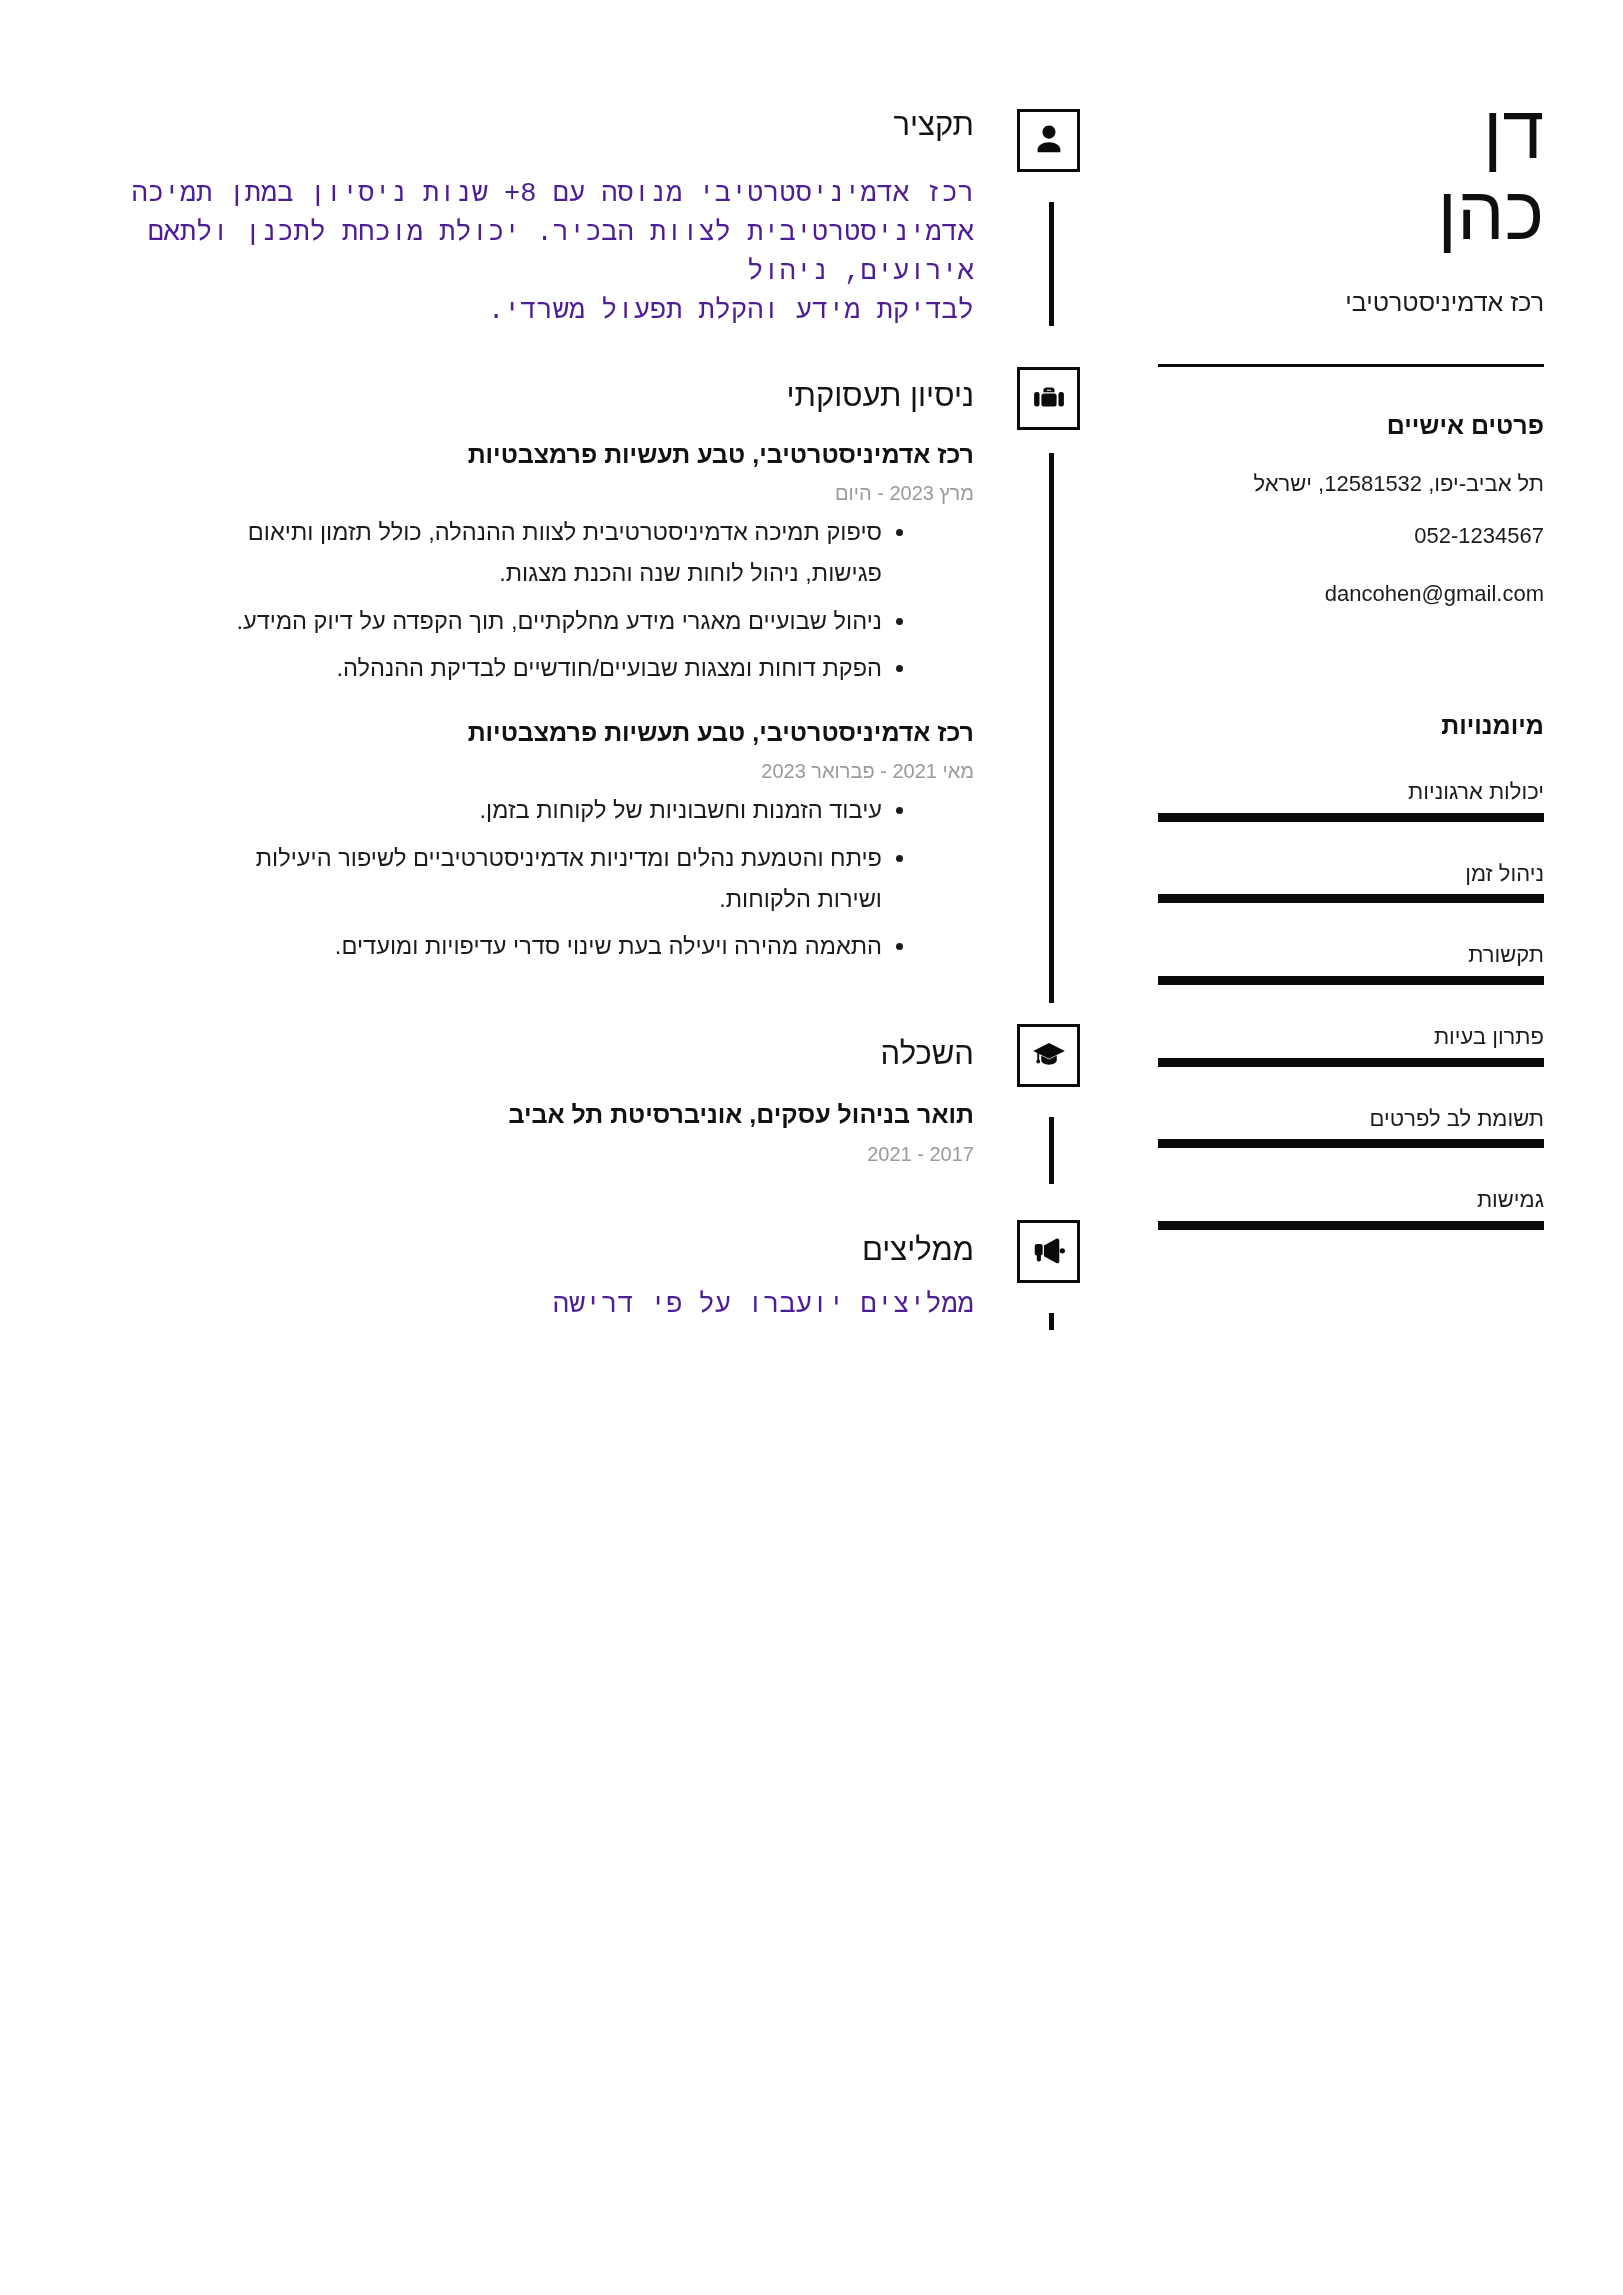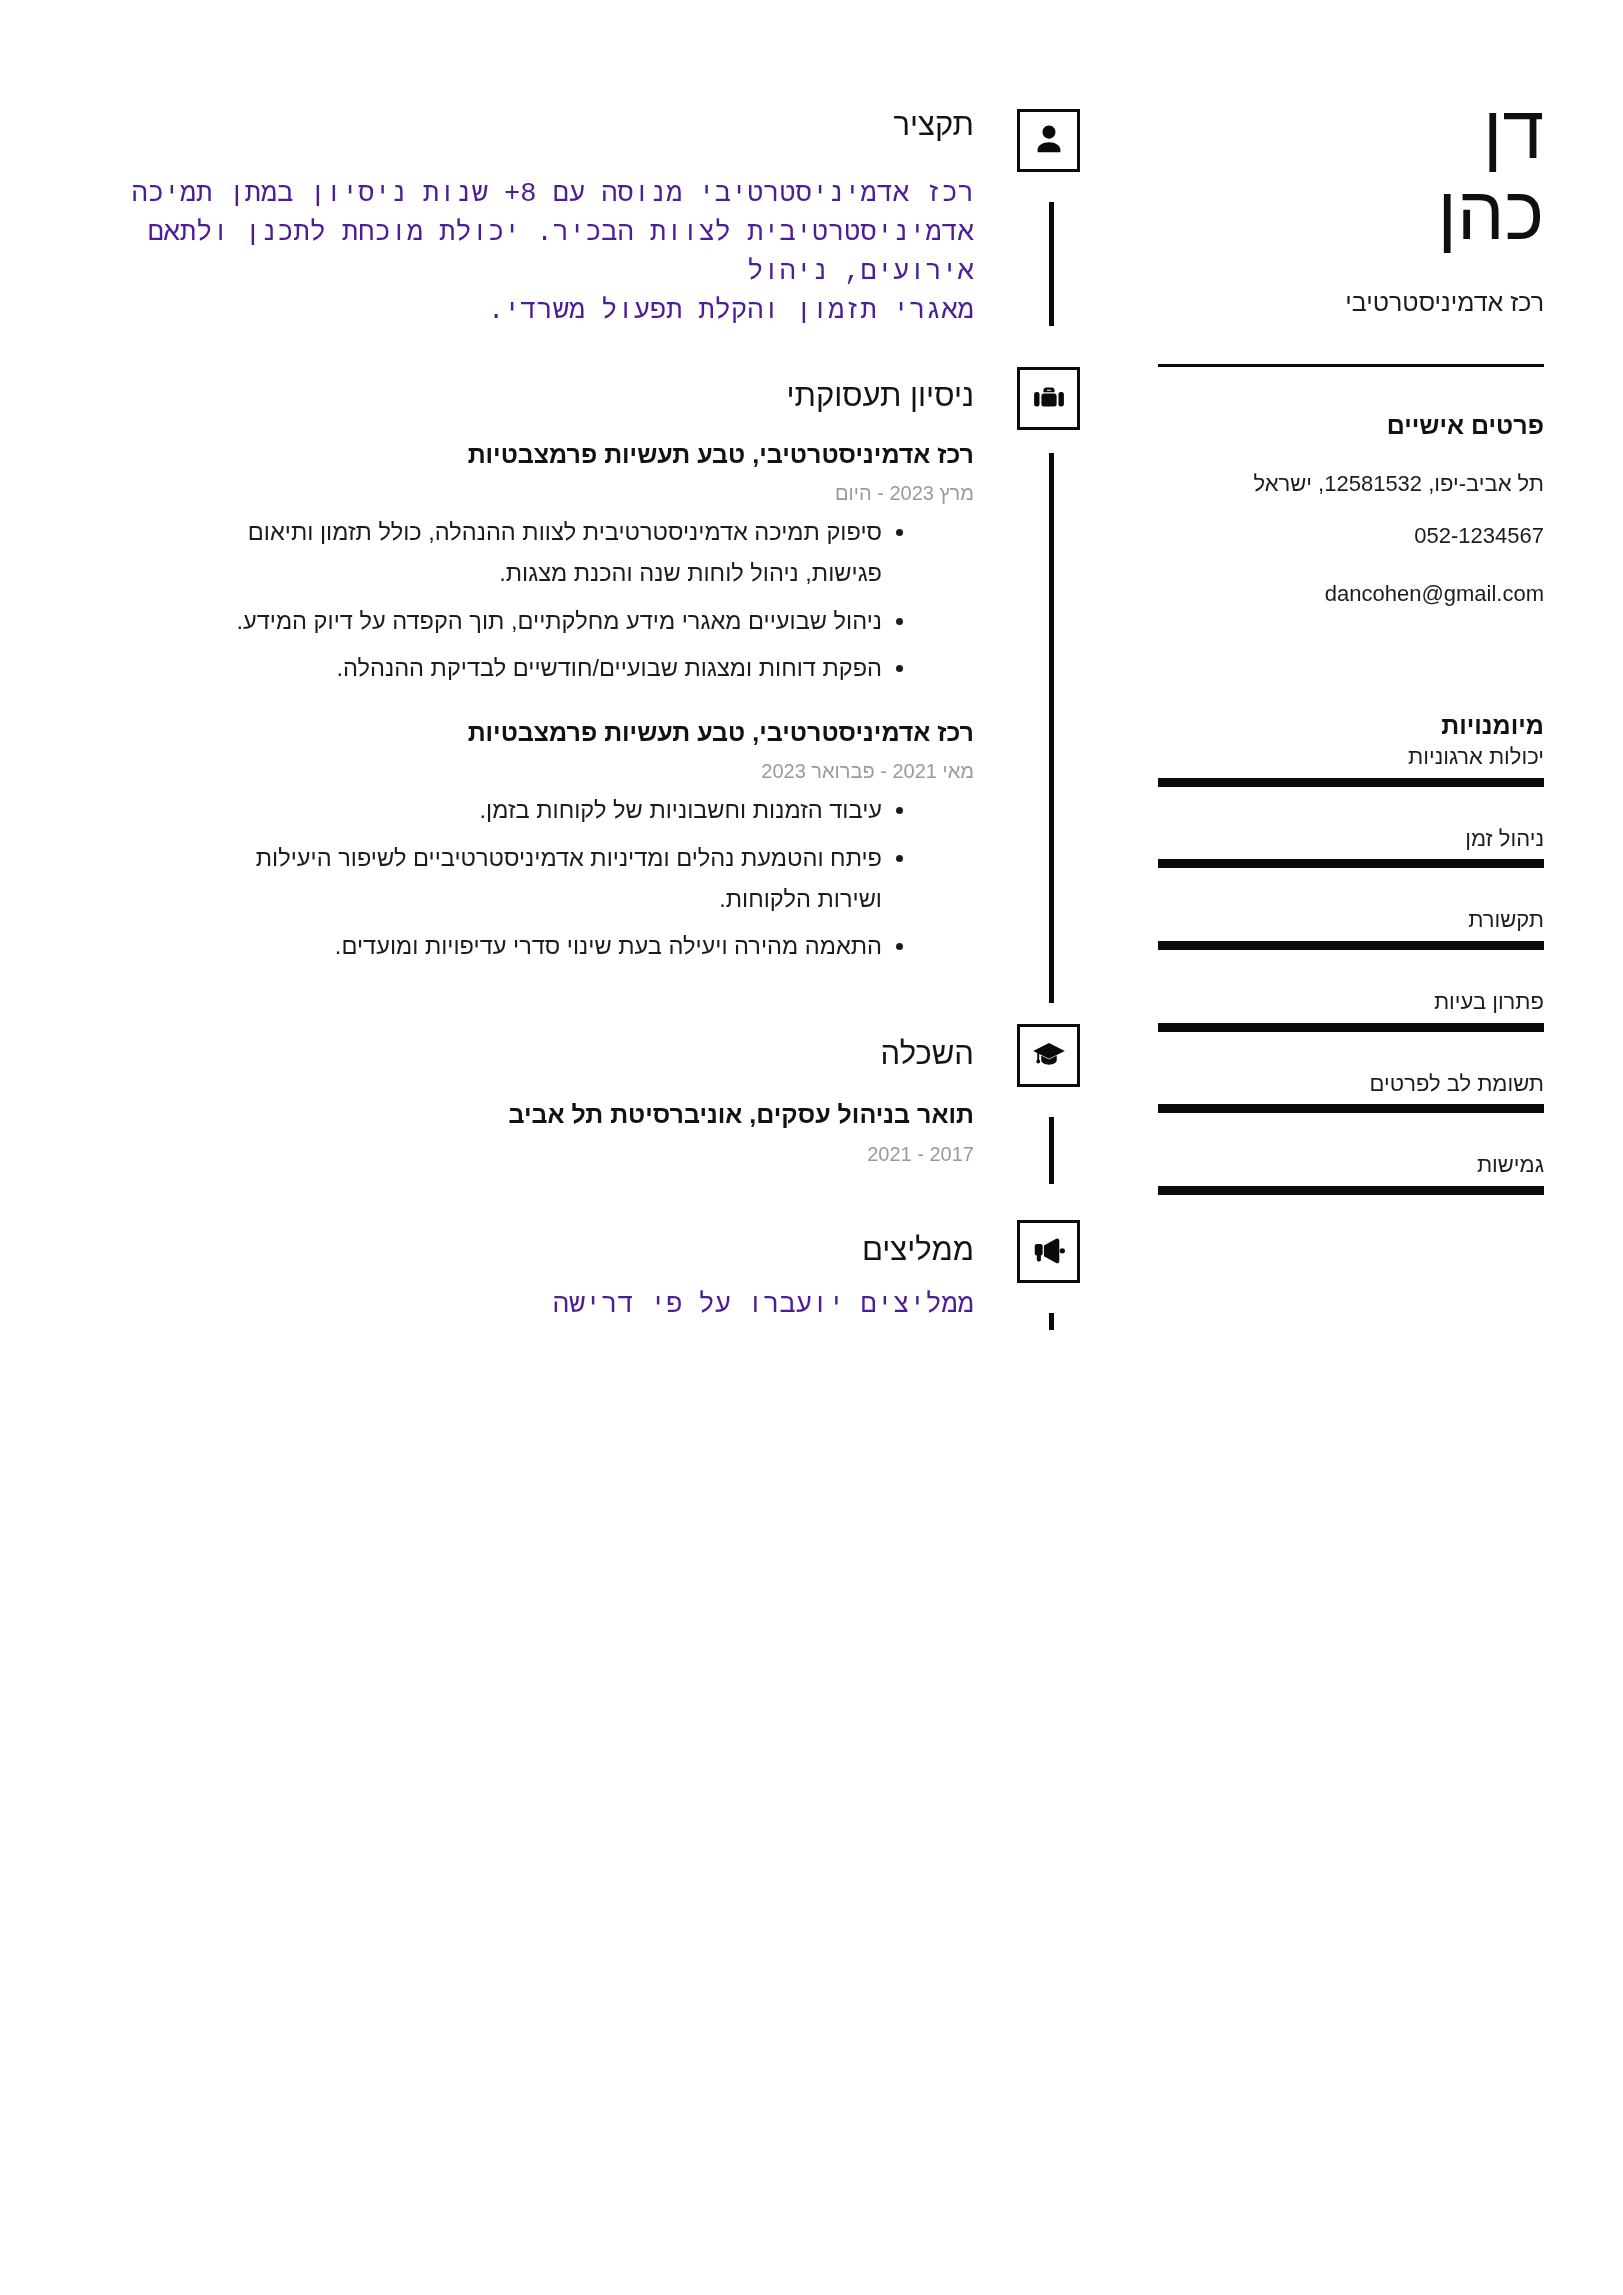--- a/index.html
+++ b/index.html
@@ -55,21 +55,21 @@
 </head>
 <body>
 
 <div class="page">
 
   <div class="abs main-col section-title" style="top:107px;">תקציר</div>
 
   <div class="abs main-col" style="top:175px;">
     <div class="body-text">רכז אדמיניסטרטיבי מנוסה עם 8+ שנות ניסיון במתן תמיכה</div>
     <div class="body-text">אדמיניסטרטיבית לצוות הבכיר. יכולת מוכחת לתכנן ולתאם אירועים, ניהול</div>
-    <div class="body-text">מאגרי תזמון והקלת תפעול משרדי.</div>
+    <div class="body-text">לבדיקת מידע והקלת תפעול משרדי.</div>
   </div>
 
   <div class="abs main-col section-title" style="top:378px;">ניסיון תעסוקתי</div>
 
   <div class="abs main-col entry-title" style="top:439px;">רכז אדמיניסטרטיבי, טבע תעשיות פרמצבטיות</div>
   <div class="abs main-col entry-date" style="top:480px;">מרץ 2023 - היום</div>
   <div class="abs main-col" style="top:512px;">
     <ul class="bullets">
       <li>סיפוק תמיכה אדמיניסטרטיבית לצוות ההנהלה, כולל תזמון ותיאום פגישות, ניהול לוחות שנה והכנת מצגות.</li>
       <li>ניהול שבועיים מאגרי מידע מחלקתיים, תוך הקפדה על דיוק המידע.</li>
@@ -153,21 +153,21 @@
   <div class="abs sidebar-col side-text" style="top:469px;">תל אביב-יפו, 12581532, ישראל</div>
 
   <div class="abs sidebar-col side-text" style="top:521px;">052-1234567</div>
 
   <div class="abs sidebar-col side-text" style="top:579px;">
     <span class="email-link">dancohen@gmail.com</span>
   </div>
 
   <div class="abs sidebar-col side-heading" style="top:711px;">מיומנויות</div>
 
-  <div class="abs sidebar-col" style="top:742px;">
+  <div class="abs sidebar-col" style="top:777px;">
     <div class="skill-row">
       <div class="skill-label">יכולות ארגוניות</div>
       <div class="skill-bar-track">
           <div class="skill-bar-fill"></div>
         </div>
     </div>
     <div class="skill-row">
       <div class="skill-label">ניהול זמן</div>
       <div class="skill-bar-track">
           <div class="skill-bar-fill"></div>

